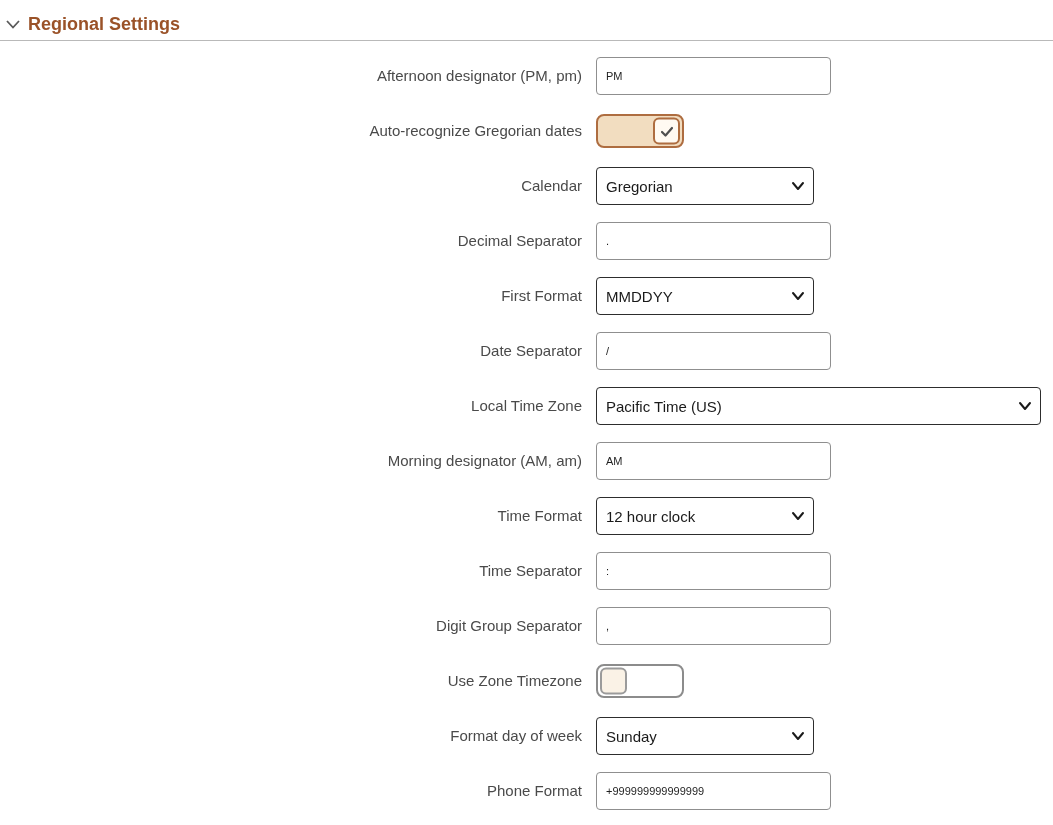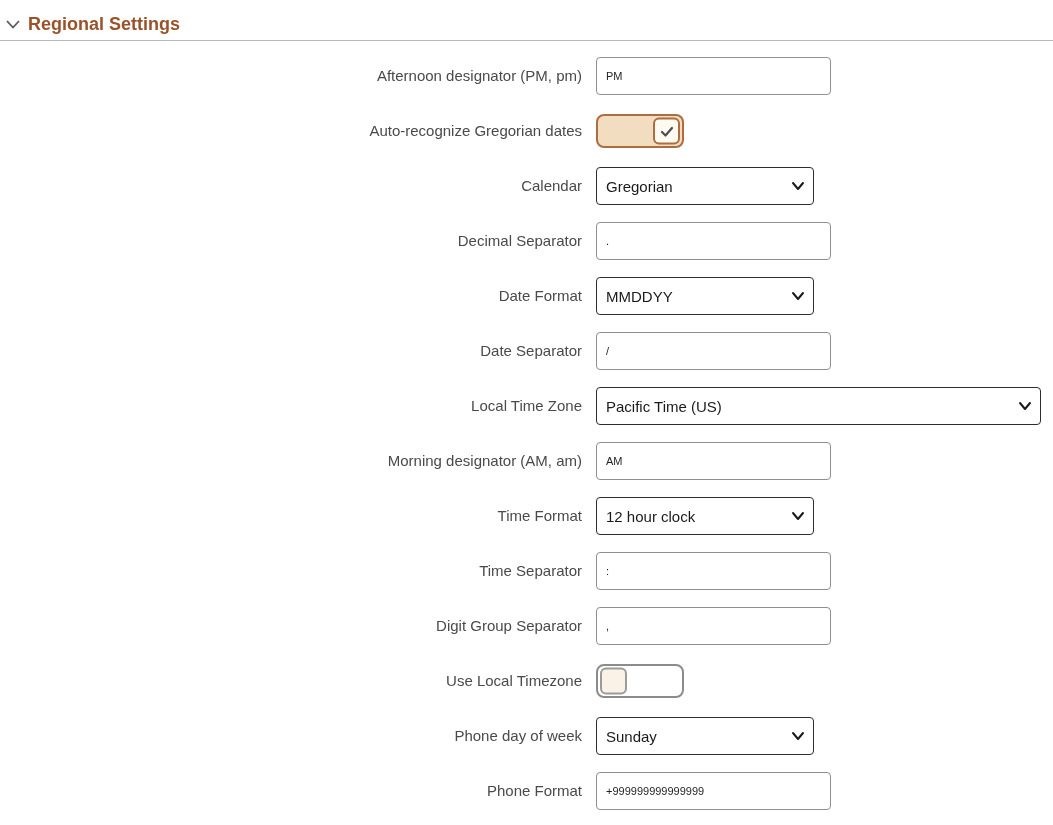--- a/index.html
+++ b/index.html
@@ -178,21 +178,21 @@
   </div>
 
   <div class="row">
     <label class="row-label">Decimal Separator</label>
     <div class="control">
       <input class="text-input" type="text" value="." style="">
     </div>
   </div>
 
   <div class="row">
-    <label class="row-label">Date Format</label>
+    <label class="row-label">First Format</label>
     <div class="control">
       <div class="select-wrap">
         <select>
           <option>MMDDYY</option>
         </select>
         <svg class="select-caret" viewBox="0 0 14 10">
           <polyline points="2,2 7,8 12,2" fill="none" stroke="#1a1a1a" stroke-width="2" stroke-linecap="round" stroke-linejoin="round"></polyline>
         </svg>
       </div>
     </div>
@@ -248,32 +248,32 @@
   </div>
 
   <div class="row">
     <label class="row-label">Digit Group Separator</label>
     <div class="control">
       <input class="text-input" type="text" value="," style="">
     </div>
   </div>
 
   <div class="row">
-    <label class="row-label">Use Local Timezone</label>
+    <label class="row-label">Use Zone Timezone</label>
     <div class="control">
       <div class="toggle off">
         <div class="knob">
           
         </div>
       </div>
     </div>
   </div>
 
   <div class="row">
-    <label class="row-label">Phone day of week</label>
+    <label class="row-label">Format day of week</label>
     <div class="control">
       <div class="select-wrap">
         <select>
           <option>Sunday</option>
         </select>
         <svg class="select-caret" viewBox="0 0 14 10">
           <polyline points="2,2 7,8 12,2" fill="none" stroke="#1a1a1a" stroke-width="2" stroke-linecap="round" stroke-linejoin="round"></polyline>
         </svg>
       </div>
     </div>

